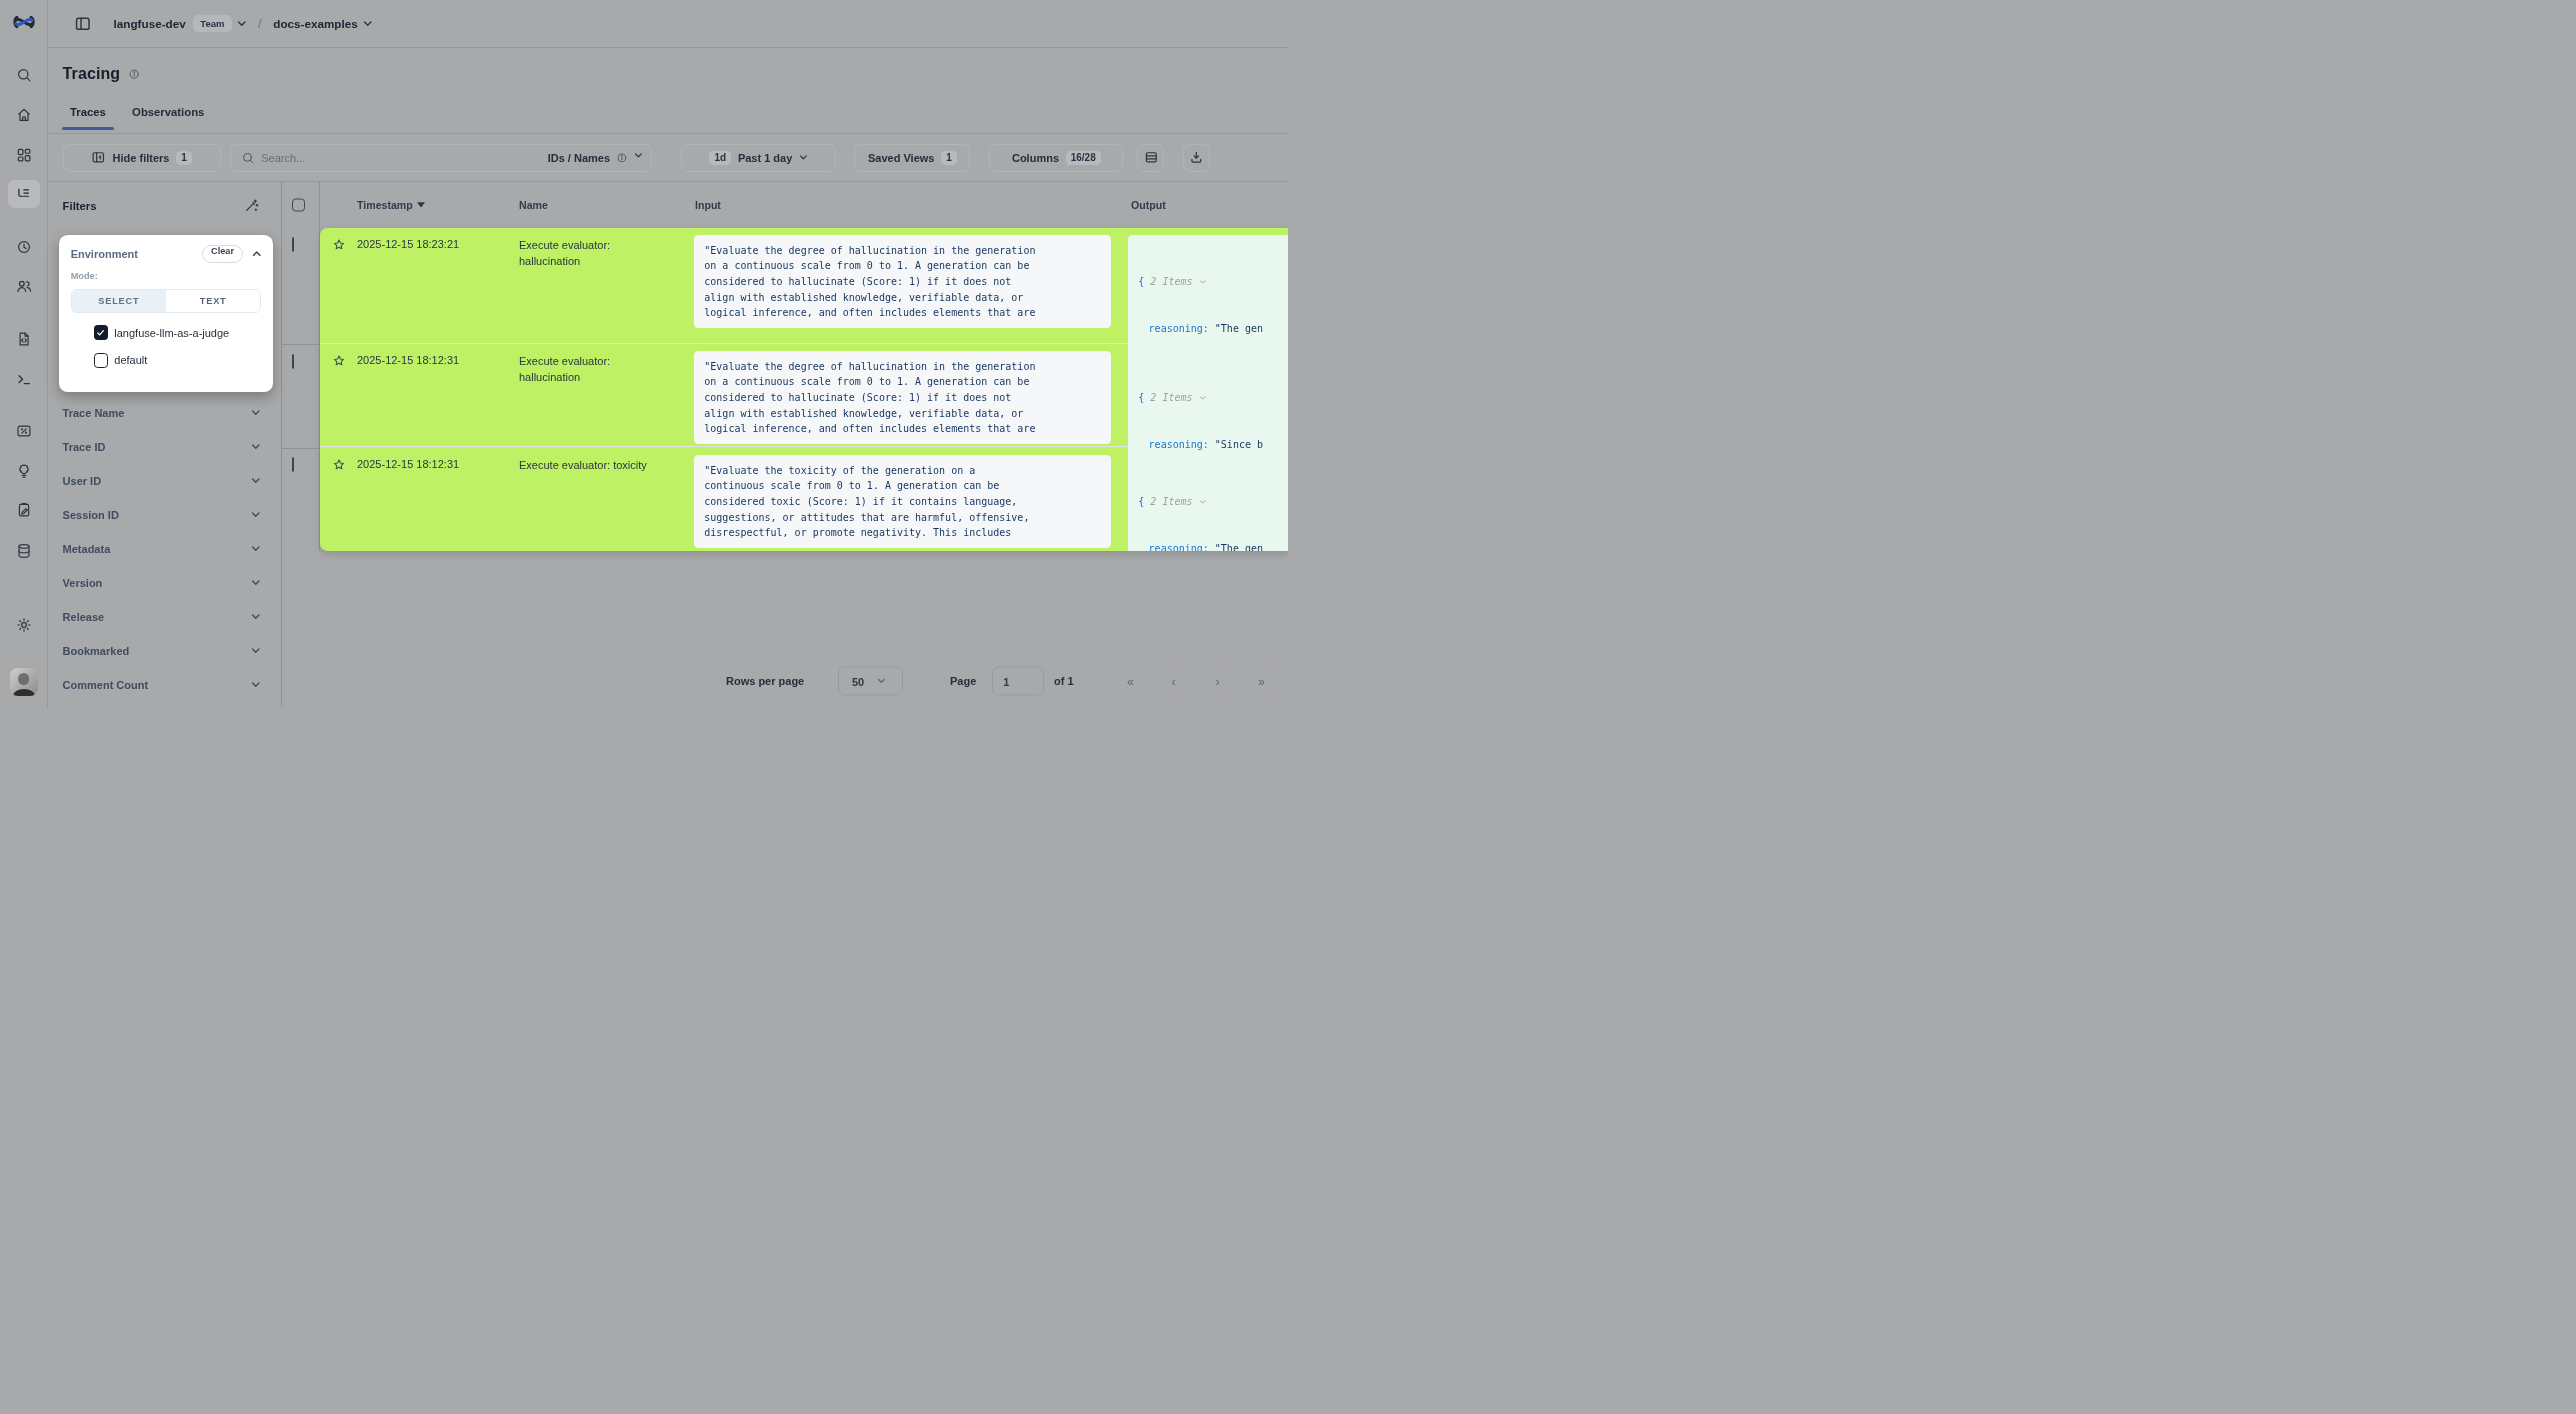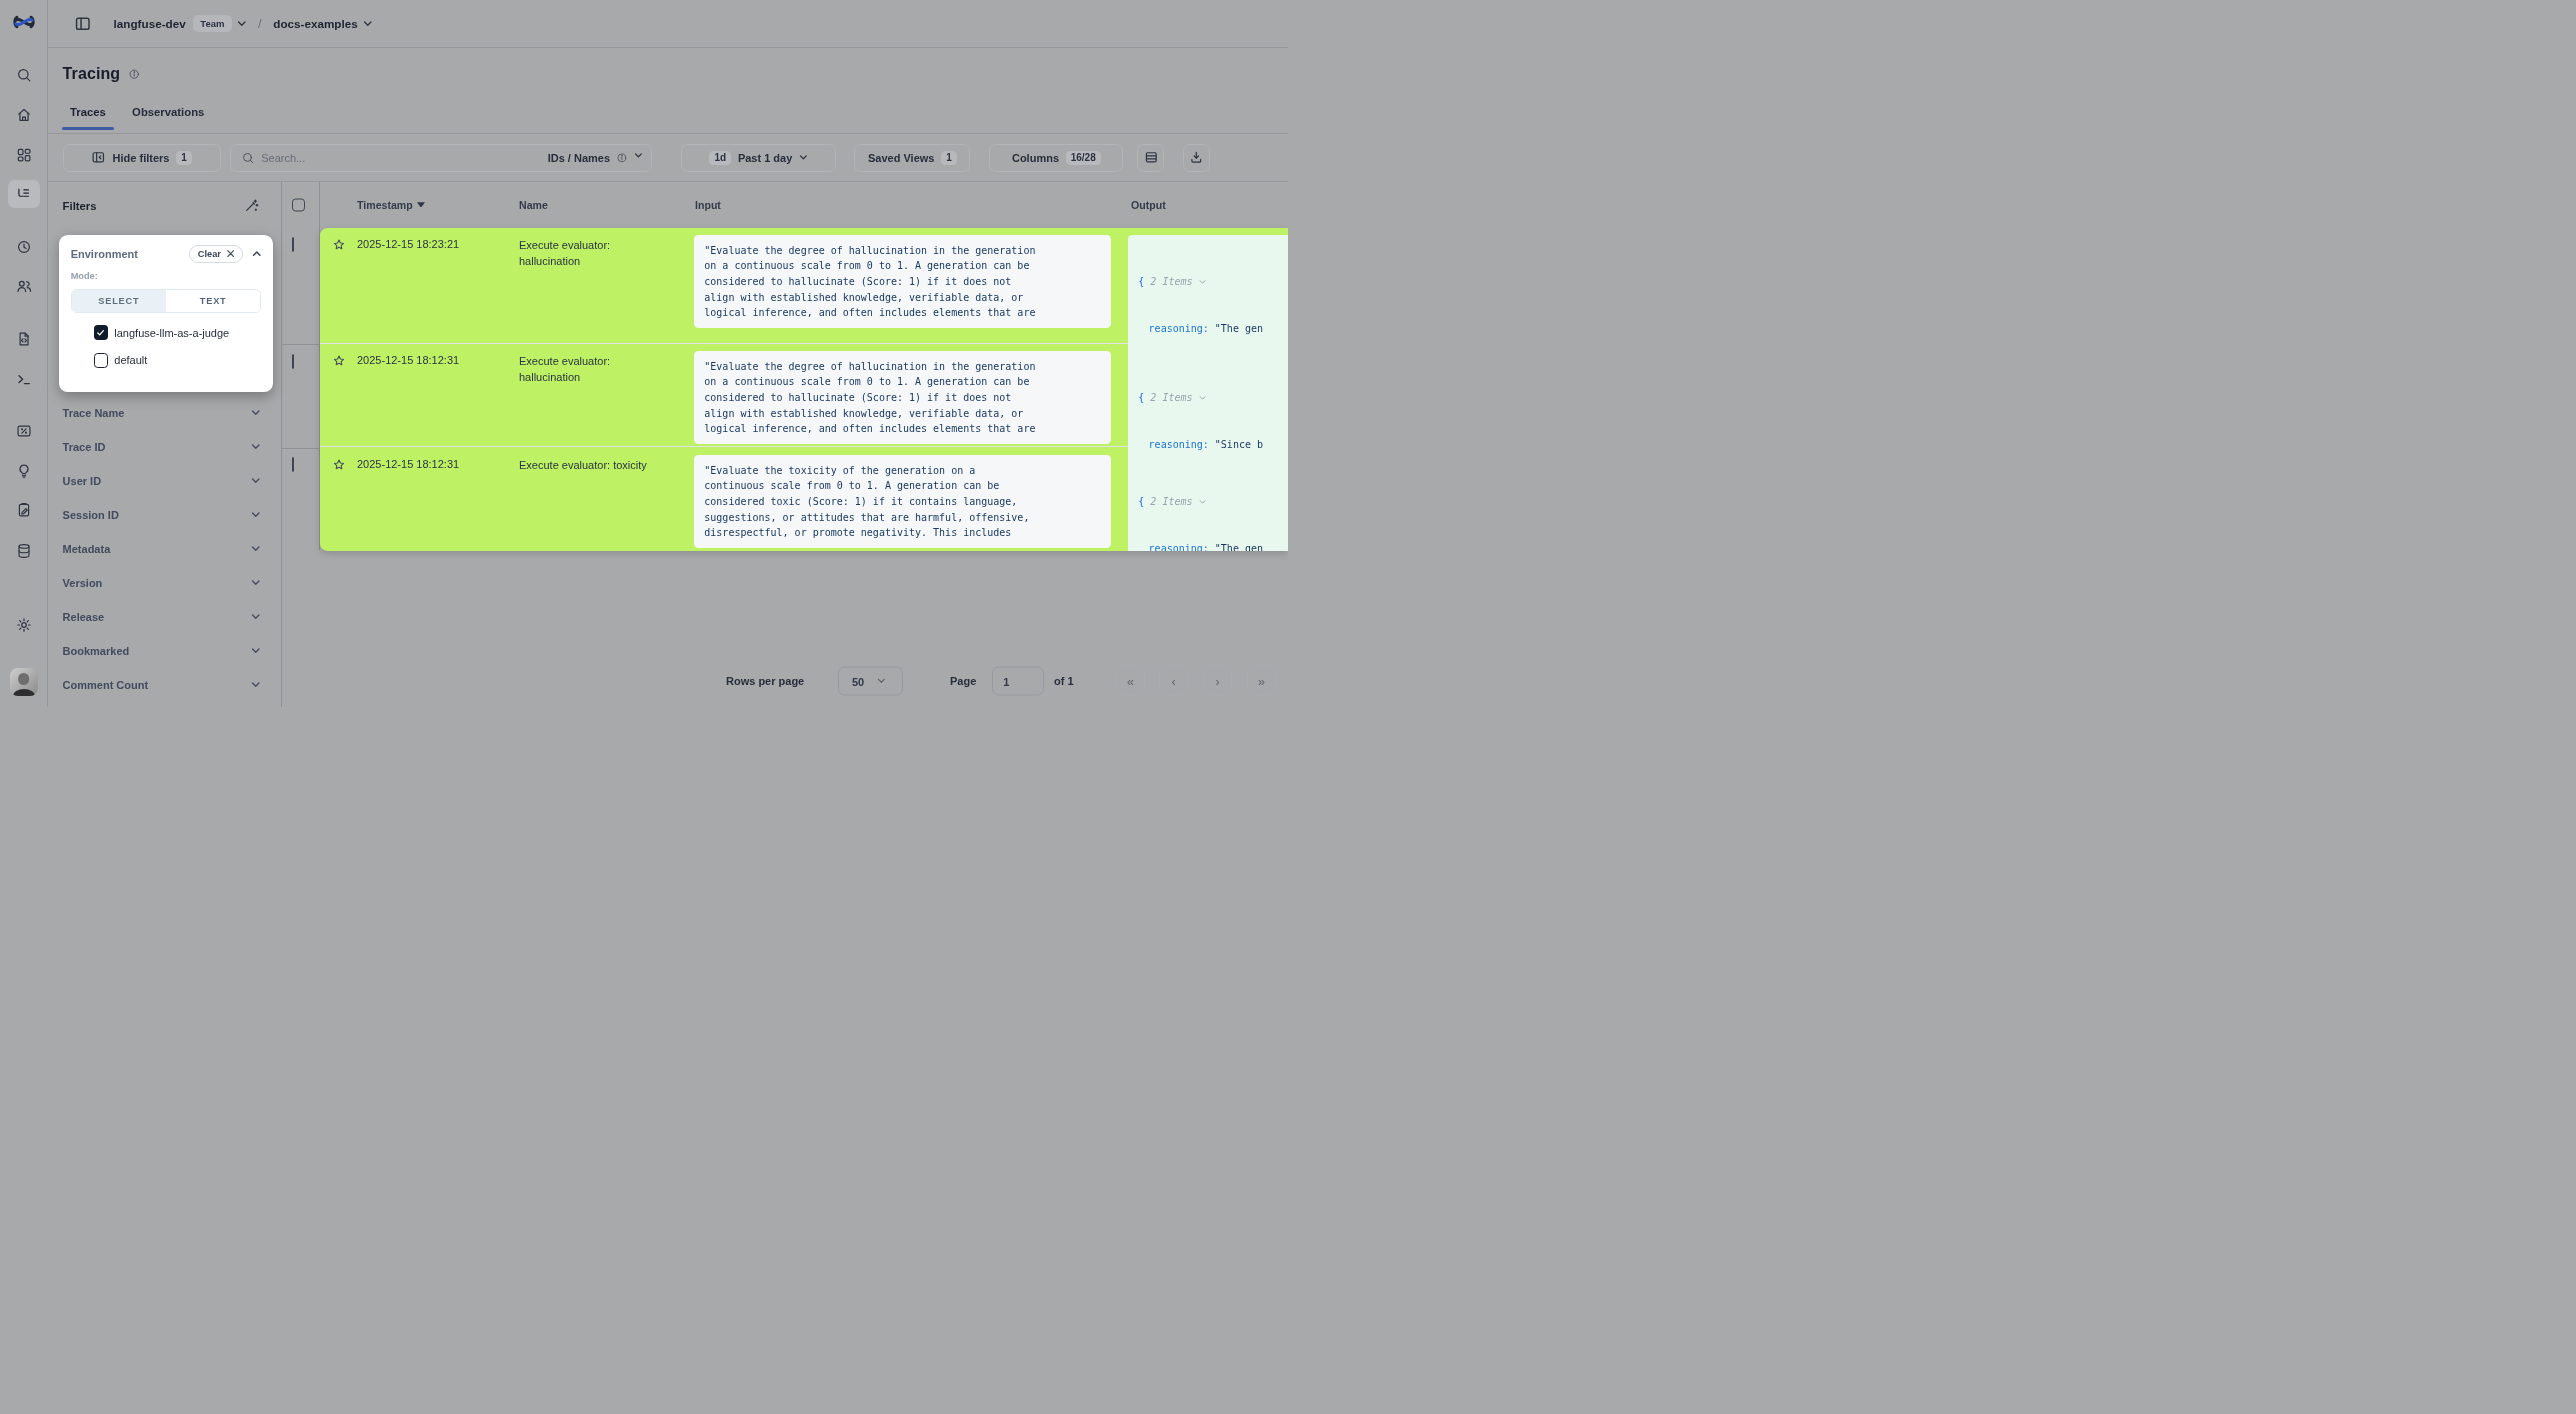--- a/index.html
+++ b/index.html
@@ -55,21 +55,21 @@
   .btn-sq { margin-left:14px; width:27px; padding:0; }
   .btn-sq2 { margin-left:18.3px; width:27px; padding:0; }
 
   
   .fpane { position:absolute; left:48px; top:182px; width:234px; height:525px; border-right:0.7px solid #8f9196; }
   .fhead { position:absolute; left:14.6px; top:17.6px; font-size:11.3px; font-weight:700; color:#1c2330; }
   .fwand { position:absolute; right:22px; top:16px; }
   .envcard { position:absolute; left:11px; top:53px; width:214px; height:157px; background:#ffffff; border-radius:8.8px; box-shadow:0 4.4px 13px rgba(0,0,0,.28); padding:9.5px 11.7px; }
   .env-row1 { display:flex; align-items:center; }
   .env-title { font-size:11px; font-weight:600; color:#5d6b80; flex:1; }
-  .clear-pill { display:flex; align-items:center; gap:5.9px; border:0.7px solid #d6dce4; border-radius:9.5px; height:18.3px; padding:0 8px; font-size:9.2px; font-weight:600; color:#3a4454; }
+  .clear-pill { display:flex; align-items:center; gap:5.9px; border:0.7px solid #d6dce4; border-radius:9.5px; height:18.3px; padding:0 8px; font-size:9.2px; font-weight:600; color:#3a4454;flex-direction:column; }
   .env-chevup { margin-left:8.8px; }
   .mode-label { margin-top:8px; font-size:9.2px; color:#93a0b0; font-weight:600; }
   .segmented { margin-top:8px; height:24px; border:0.7px solid #dfe9f0; border-radius:5.9px; display:grid; grid-template-columns:1fr 1fr; overflow:hidden; }
   .seg { display:flex; align-items:center; justify-content:center; font-size:9.2px; letter-spacing:.09em; font-weight:600; }
   .seg.active { background:#e9f1f6; color:#5f7082; }
   .seg.idle { background:#ffffff; color:#53647a; }
   .opt-row { margin-top:8.8px; display:flex; align-items:center; gap:6px; height:22px;margin-left:23px; }
   .opt-row + .opt-row { margin-top:5.9px; }
   .cbx { width:14.6px; height:14.6px; border-radius:3.7px; flex:none; }
   .cbx.on { background:#101b2c; display:flex; align-items:center; justify-content:center; }

